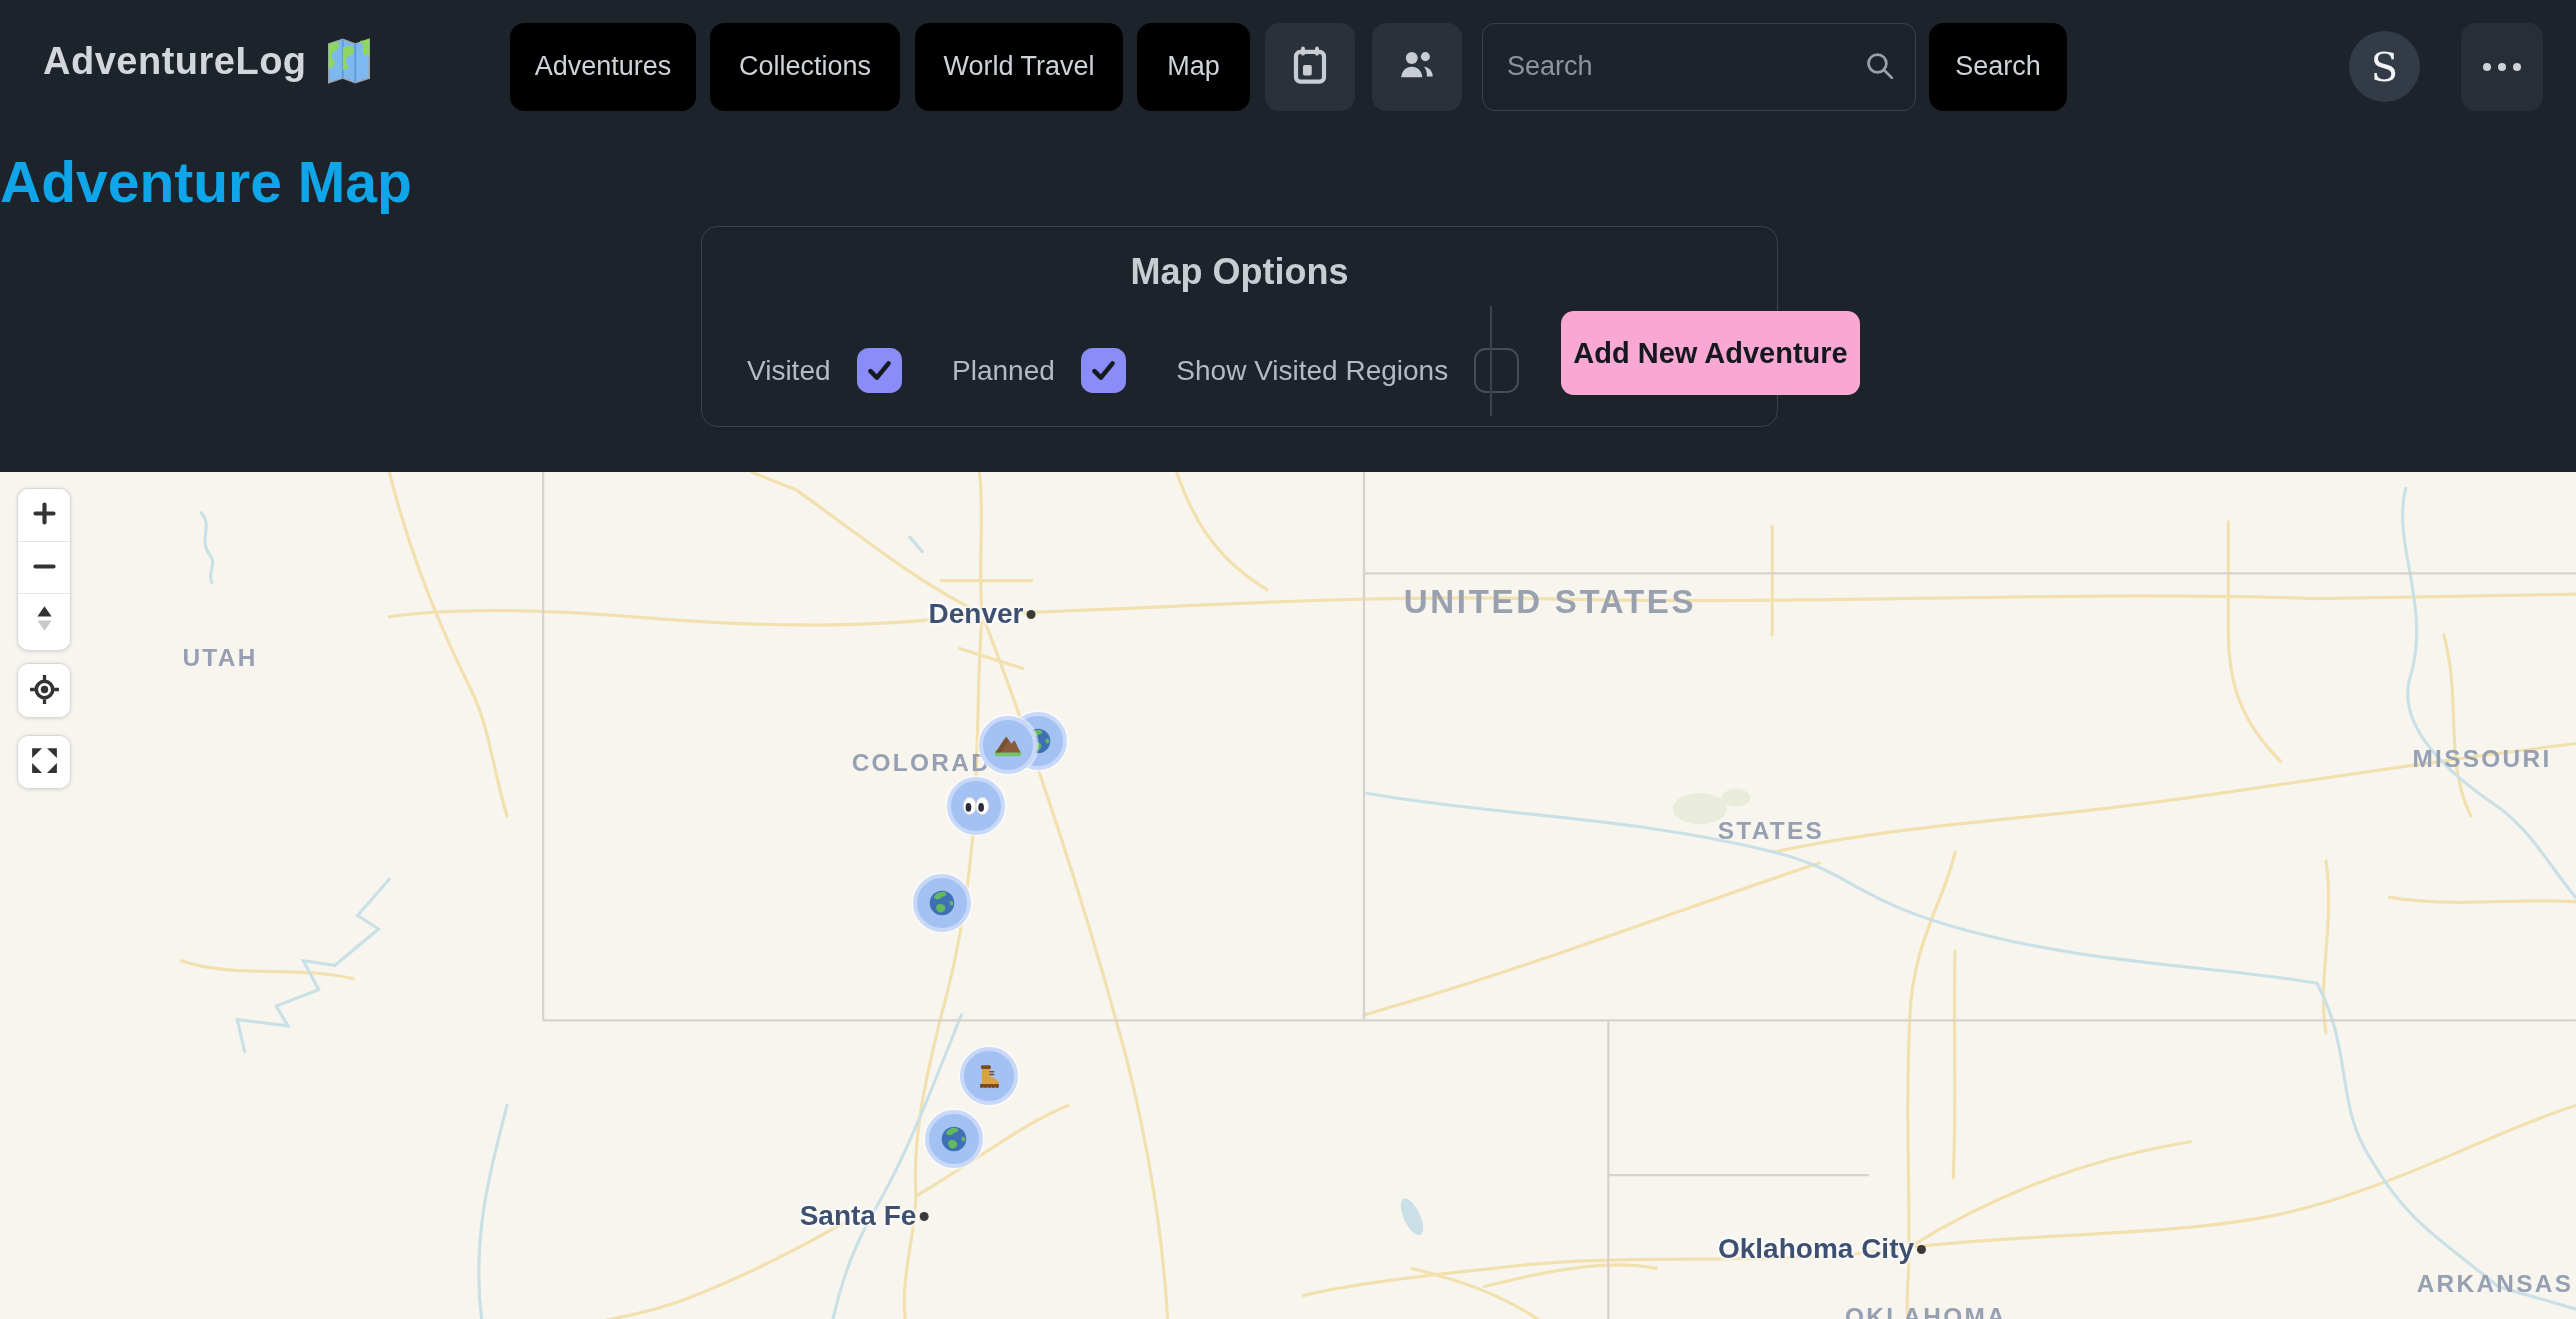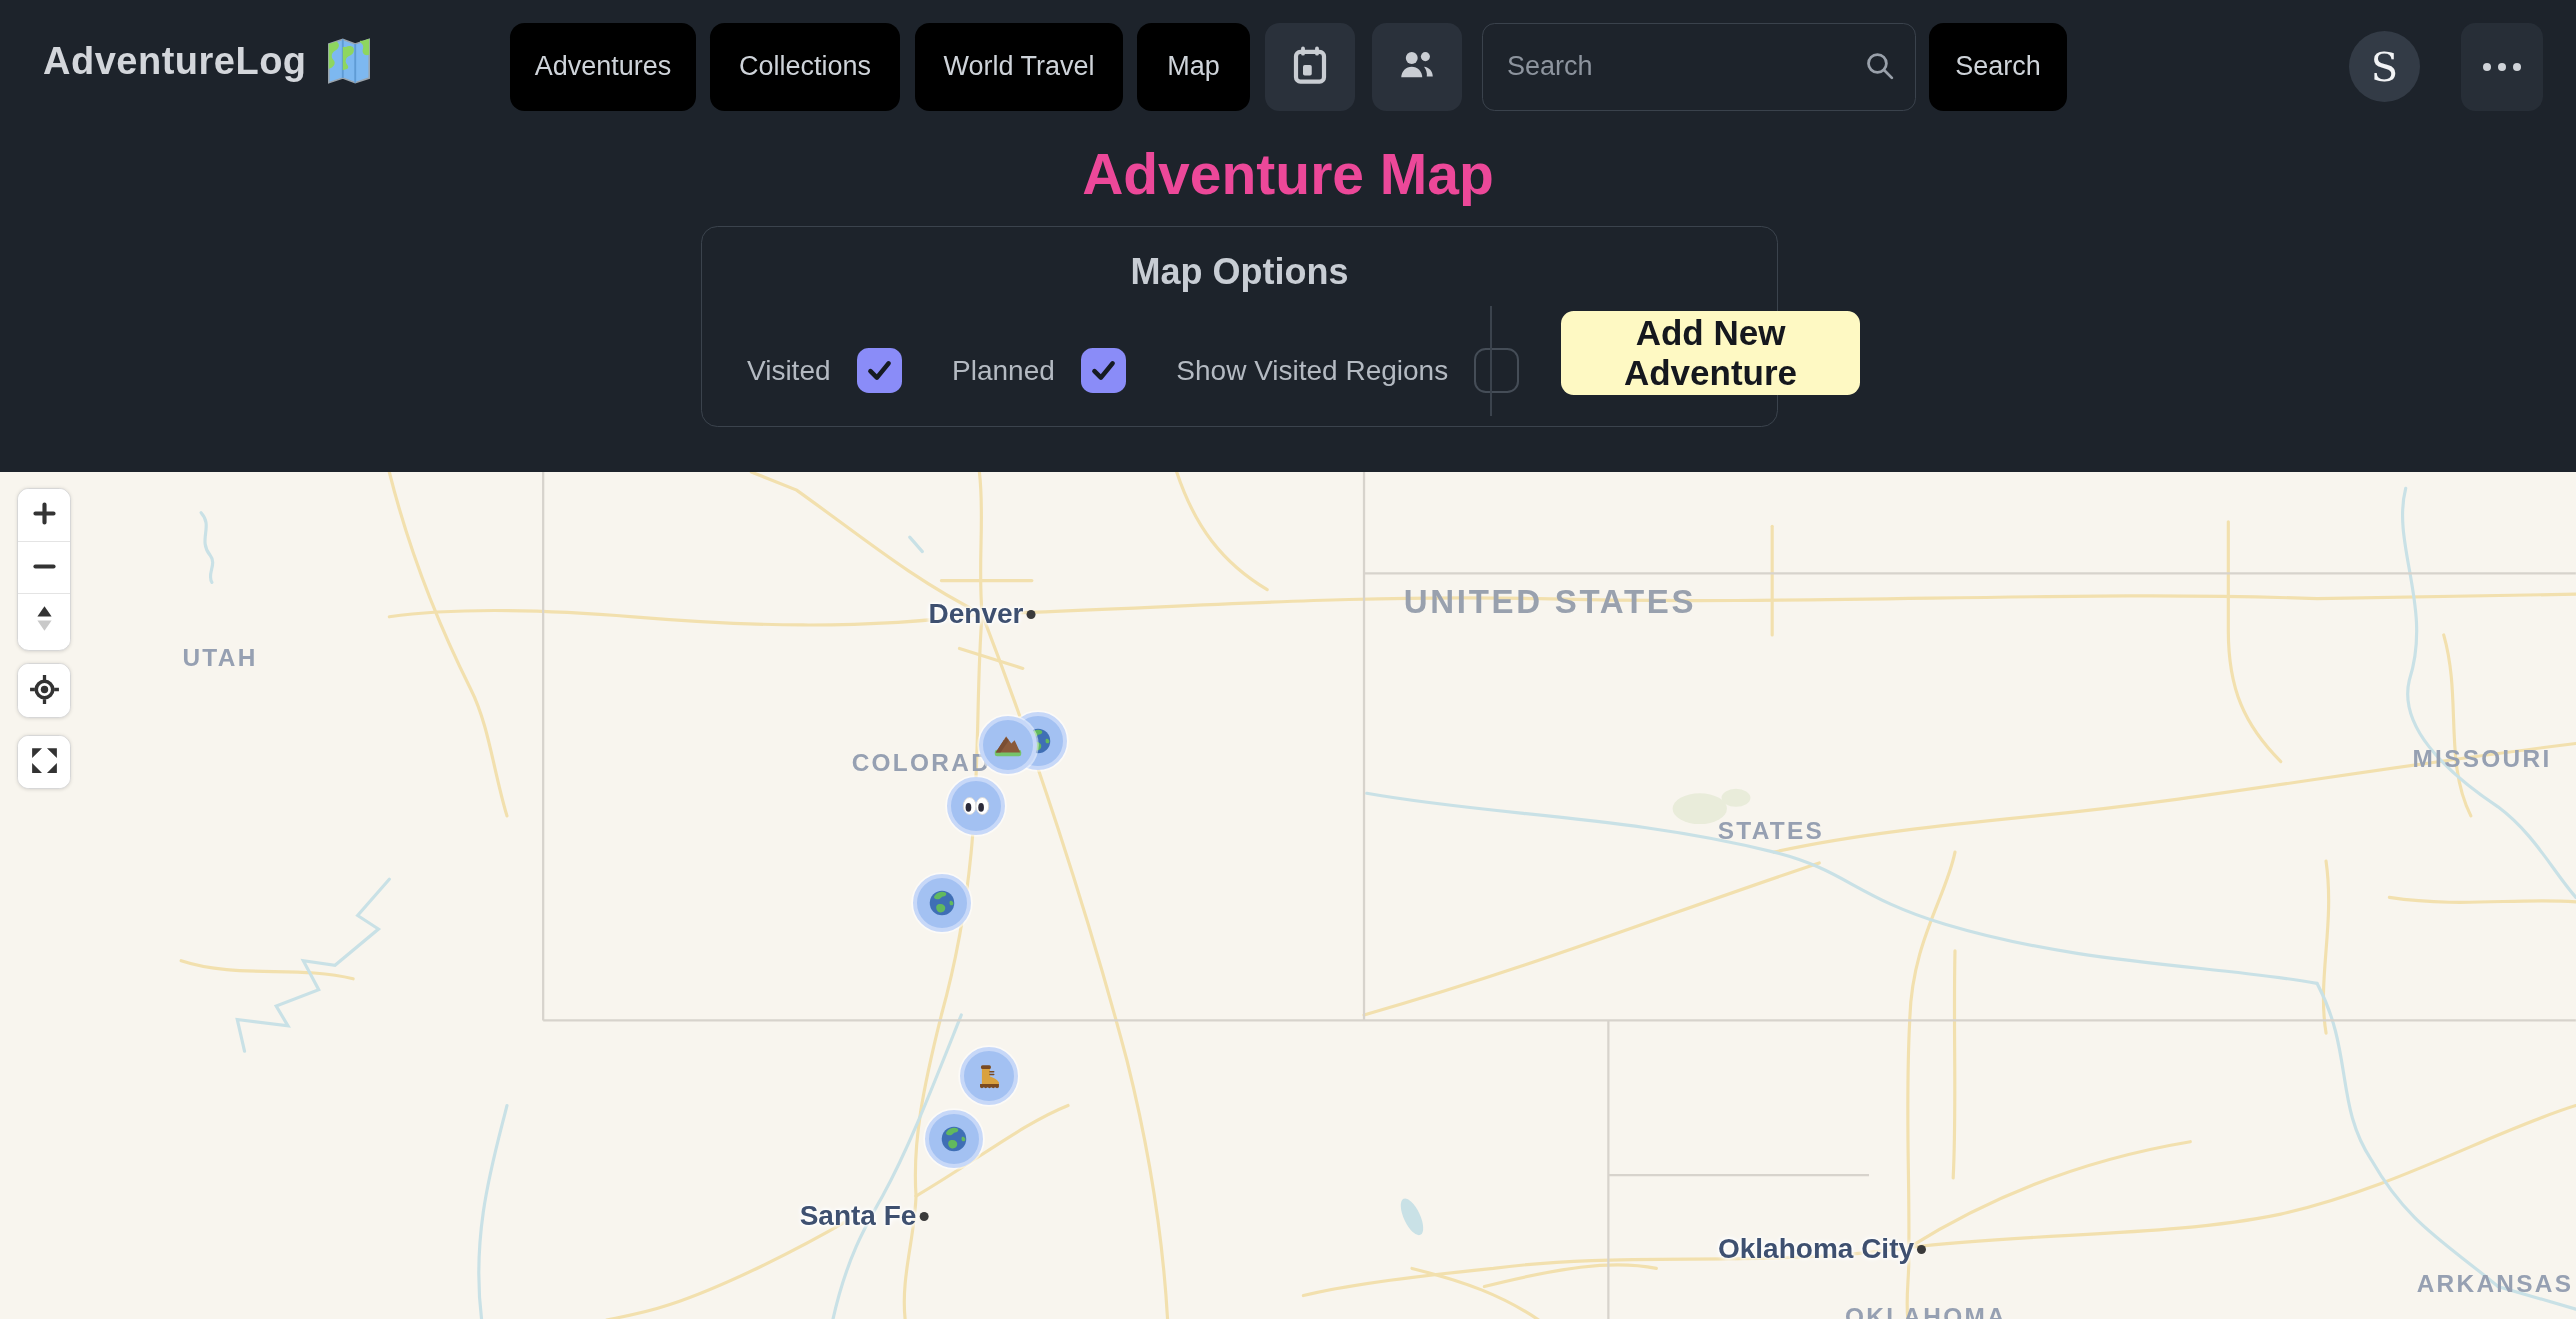--- a/index.html
+++ b/index.html
@@ -20,33 +20,33 @@
                display:flex;align-items:center;padding:0 22px;background:transparent;}
   .search-wrap input{flex:1;background:transparent;border:none;outline:none;color:#cfd3d8;font-size:27px;font-family:inherit;}
   .search-wrap input::placeholder{color:#8d949e;}
 
   .avatar{position:absolute;left:2349px;top:31px;width:71px;height:71px;border-radius:50%;background:#333b46;
           display:flex;align-items:center;justify-content:center;color:#f2f3f5;font-size:40px;font-family:"DejaVu Serif",serif;cursor:pointer;}
   .dots-btn{position:absolute;left:2461px;top:22.6px;width:82px;height:88px;background:#272e37;border:none;border-radius:14.5px;
             display:flex;align-items:center;justify-content:center;gap:7.2px;cursor:pointer;}
   .dots-btn i{width:8.1px;height:8.1px;border-radius:50%;background:#cfd3d8;display:block;}
 
-  .page-title{position:absolute;left:0;top:141px;width:2576px;text-align:center;font-size:57px;font-weight:800;color:#ec4899;}
+  .page-title{position:absolute;left:0;top:149px;width:2576px;font-size:57px;font-weight:800;color:#0ea5e9;}
 
   .opt-card{position:absolute;left:701px;top:226px;width:1077px;height:201px;border:1.8px solid #3b434d;border-radius:16.3px;}
   .opt-heading{position:absolute;left:0;top:23.5px;width:100%;text-align:center;font-size:36px;font-weight:700;color:#c8cdd4;}
   .opt-row{position:absolute;left:45px;top:100px;height:87px;display:flex;align-items:center;gap:23.5px;}
   .cb-item{display:flex;align-items:center;gap:26px;margin-right:27px;}
   .cb-label{font-size:28px;color:#b4bac2;}
   .cb-box{width:45px;height:45px;border-radius:11.8px;cursor:pointer;display:flex;align-items:center;justify-content:center;}
   .cb-box.checked{background:#8a8cf8;}
   .cb-box.unchecked{background:transparent;border:2.7px solid #454d57;}
   .opt-divider{position:absolute;left:788px;top:79px;width:1.8px;height:110px;background:#3b434d;}
-  .add-btn{position:absolute;left:859px;top:84px;width:299px;height:84px;background:#fef9c3;border:none;border-radius:12.7px;
-           color:#15181e;font-size:35px;font-weight:700;font-family:inherit;cursor:pointer;}
+  .add-btn{position:absolute;left:859px;top:84px;width:299px;height:84px;background:#f9a8d4;border:none;border-radius:12.7px;
+           color:#15181e;font-size:29px;font-weight:700;font-family:inherit;cursor:pointer;}
 
   
   .map{position:absolute;left:0;top:472px;width:2576px;height:848px;background:#f8f5ee;overflow:hidden;cursor:grab;}
   .map svg.base{position:absolute;left:0;top:0;}
   .state-label{position:absolute;transform:translate(-50%,-50%);font-size:24.4px;font-weight:700;letter-spacing:2.3px;color:#96a0b2;white-space:nowrap;}
   .country-label{position:absolute;transform:translate(-50%,-50%);font-size:33px;font-weight:700;letter-spacing:2.7px;color:#99a1ae;white-space:nowrap;}
   .city-label{position:absolute;transform:translate(-50%,-50%);display:flex;align-items:center;gap:3px;white-space:nowrap;}
   .city-label span.t{font-size:28px;font-weight:700;color:#3e5070;
       text-shadow:0 0 3.6px #fff,0 0 3.6px #fff,0 0 5.4px #fff,0 0 7.2px #fff;}
   .city-label i{width:9px;height:9px;border-radius:50%;background:#3a3a3a;display:block;}

